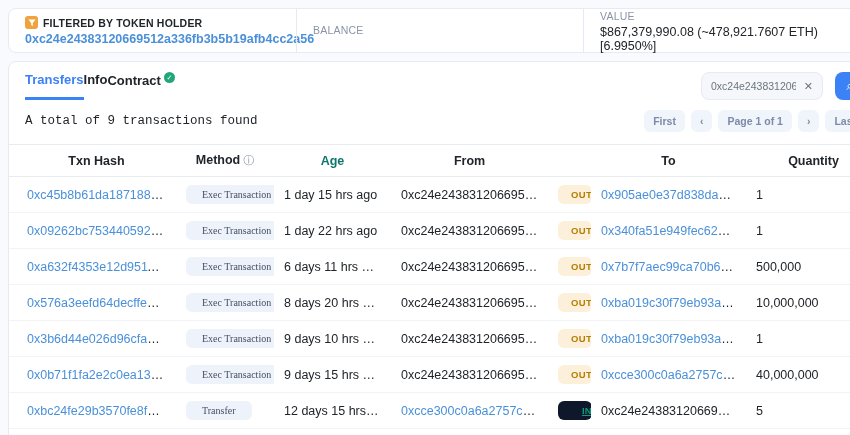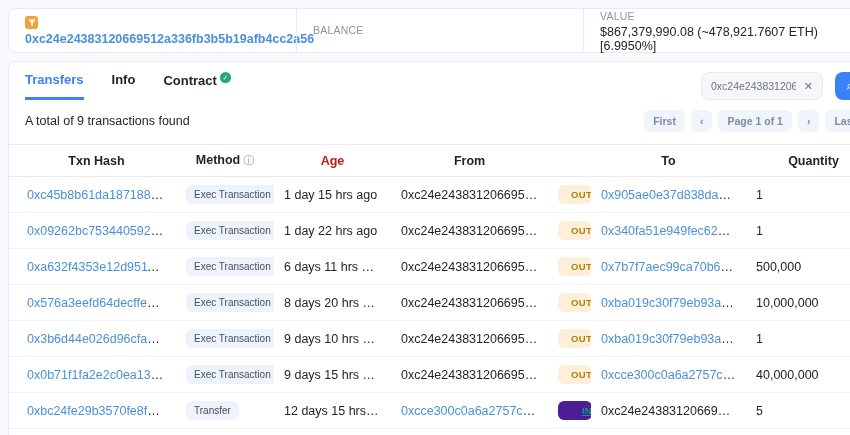--- a/index.html
+++ b/index.html
@@ -29,21 +29,21 @@
   .filter-icon {
     width: 13px; height: 13px; border-radius: 3px; background: #f0a23c;
     display: inline-flex; align-items: center; justify-content: center; flex: none;
   }
   .filter-icon svg { width: 8px; height: 8px; }
   .holder-address { font-size: 12.5px; color: #4a90d9; font-weight: 700; }
   .metric-value { font-size: 12.5px; color: #212529; }
   
   .main-card { margin-top: 8px; height: 500px; position: relative; }
   .tabs-row { display: flex; justify-content: space-between; align-items: flex-start; padding: 10px 16px 0; }
-  .tabs { display: flex; gap: 28px; }
+  .tabs { display: flex; }
   .tab { font-size: 13px; font-weight: 700; color: #212529; padding-bottom: 10px; cursor: pointer; position: relative; }
   .tab.active { color: #3b82f6; border-bottom: 3px solid #3b82f6; }
   .verified-badge {
     display: inline-flex; align-items: center; justify-content: center;
     width: 11px; height: 11px; border-radius: 50%; background: #21a67a;
     color: #fff; font-size: 7px; font-weight: 700; vertical-align: super; margin-left: 3px;
   }
   .search-wrap { display: flex; align-items: center; gap: 12px; }
   .search-box {
     display: flex; align-items: center; gap: 8px;
@@ -51,70 +51,71 @@
     height: 28px; padding: 0 9px; width: 122px;
   }
   .search-box .q { font-size: 10.5px; color: #6c757d; white-space: nowrap; overflow: hidden; flex: 1; }
   .clear-btn { border: none; background: none; color: #6c757d; font-size: 11px; cursor: pointer; line-height: 1; padding: 0; }
   .search-btn {
     width: 30px; height: 28px; border: none; border-radius: 8px;
     background: #3b82f6; color: #fff; cursor: pointer;
     display: flex; align-items: center; justify-content: center; font-size: 13px;
   }
   .summary-row { display: flex; justify-content: space-between; align-items: center; padding: 10px 16px 12px; }
-  .summary-text { font-size: 12.5px; color: #212529; }
+  .summary-text { font-size: 12.5px; color: #212529; font-family: Liberation Mono, monospace; }
   .pager { display: flex; gap: 6px; }
   .pg-btn {
     background: #f0f4fb; color: #7d8aa8; border: none; border-radius: 6px;
     font-size: 10.5px; font-weight: 600; padding: 5px 9px; cursor: pointer; white-space: nowrap;
     font-family: inherit;
     text-align: right;
   }
   
   table { width: 100%; border-collapse: collapse; table-layout: fixed; }
   col.c1 { width: 167px; } col.c2 { width: 98px; } col.c3 { width: 117px; }
   col.c4 { width: 157px; } col.c5 { width: 43px; } col.c6 { width: 155px; } col.c7 { width: auto; }
   thead th {
     text-align: center; font-size: 12.5px; font-weight: 700; color: #212529;
     padding: 8px 10px; border-top: 1px solid #e9ecef; border-bottom: 1px solid #e9ecef;
     white-space: nowrap;
   }
   thead th:first-child { padding-left: 18px; }
-  th.age-th { color: #b91c1c; cursor: pointer; }
+  th.age-th { color: #0f766e; cursor: pointer; }
   .info-icon { color: #8a94a6; font-weight: 400; font-size: 11px; margin-left: 3px; }
   tbody td {
     font-size: 12.5px; padding: 8px 10px; border-bottom: 1px solid #f1f3f6;
     white-space: nowrap; overflow: hidden; text-overflow: ellipsis;
   }
   tbody td:first-child { padding-left: 18px; }
   .link { color: #4a90d9; text-decoration: none; cursor: pointer; }
   .plain { color: #212529; }
   .method-pill {
     display: inline-block; background: #edf2fb; color: #454f63;
-    font-size: 10px; font-weight: 500; padding: 4px 8px; border-radius: 6px; white-space: nowrap;
+    font-size: 10px; font-weight: 500; padding: 4px 16px; border-radius: 6px; white-space: nowrap; font-family: Liberation Serif, serif;
   }
   .dir-badge {
     display: inline-block; width: 34px; text-align: right;
     font-size: 9.5px; font-weight: 700; padding: 4px 0; border-radius: 6px; letter-spacing: .3px;
   }
   .dir-badge.out { background: #fcf0da; color: #b47d00; }
-  .dir-badge.in { background: #4c1d95; color: #0a9b7c; text-decoration: underline; }
+  .dir-badge.in { background: #0f172a; color: #0a9b7c; text-decoration: underline; }
   .c-qty { color: #212529; }
 </style>
 </head>
 <body>
 
 <div class="card top-card">
   <div class="top-sec sec-filter">
     <div class="filter-label-row">
       <span class="filter-icon">
         <svg viewBox="0 0 10 10" fill="#ffffff">
             <path d="M0.5 0.5h9L6 5v4L4 7.5V5L0.5 0.5z"></path>
           </svg>
       </span>
+      <span class="filter-label">FILTERED BY TOKEN HOLDER</span>
     </div>
     <a class="holder-address">0xc24e24383120669512a336fb3b5b19afb4cc2a56</a>
   </div>
   <div class="top-sec sec-balance">
     <div class="mini-label">BALANCE</div>
   </div>
   <div class="top-sec sec-value">
     <div class="mini-label">VALUE</div>
     <div class="metric-value">$867,379,990.08 (~478,921.7607 ETH) [6.9950%]</div>
   </div>

